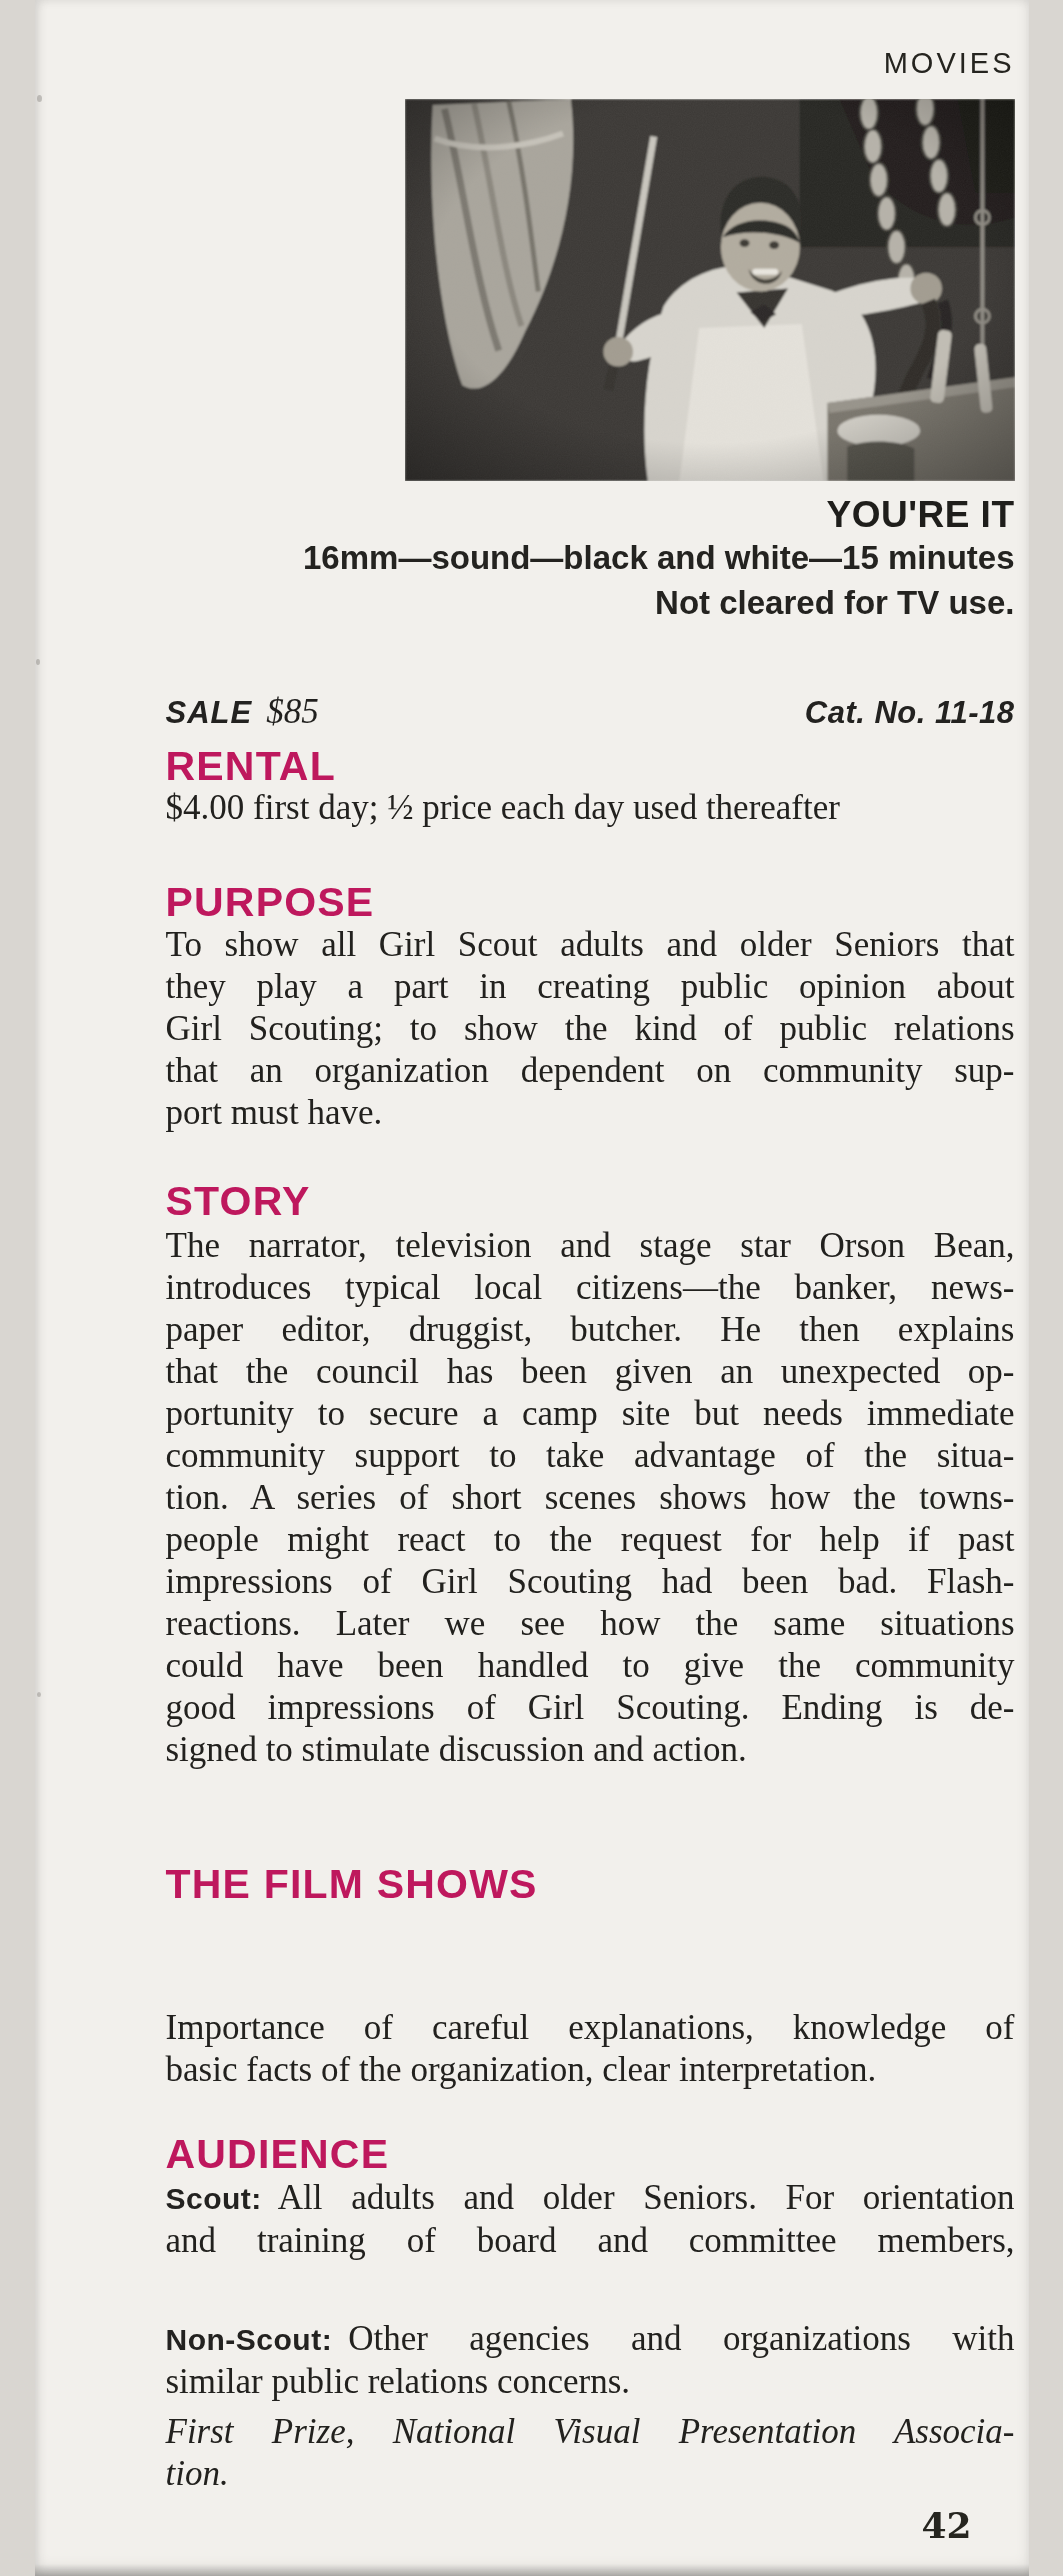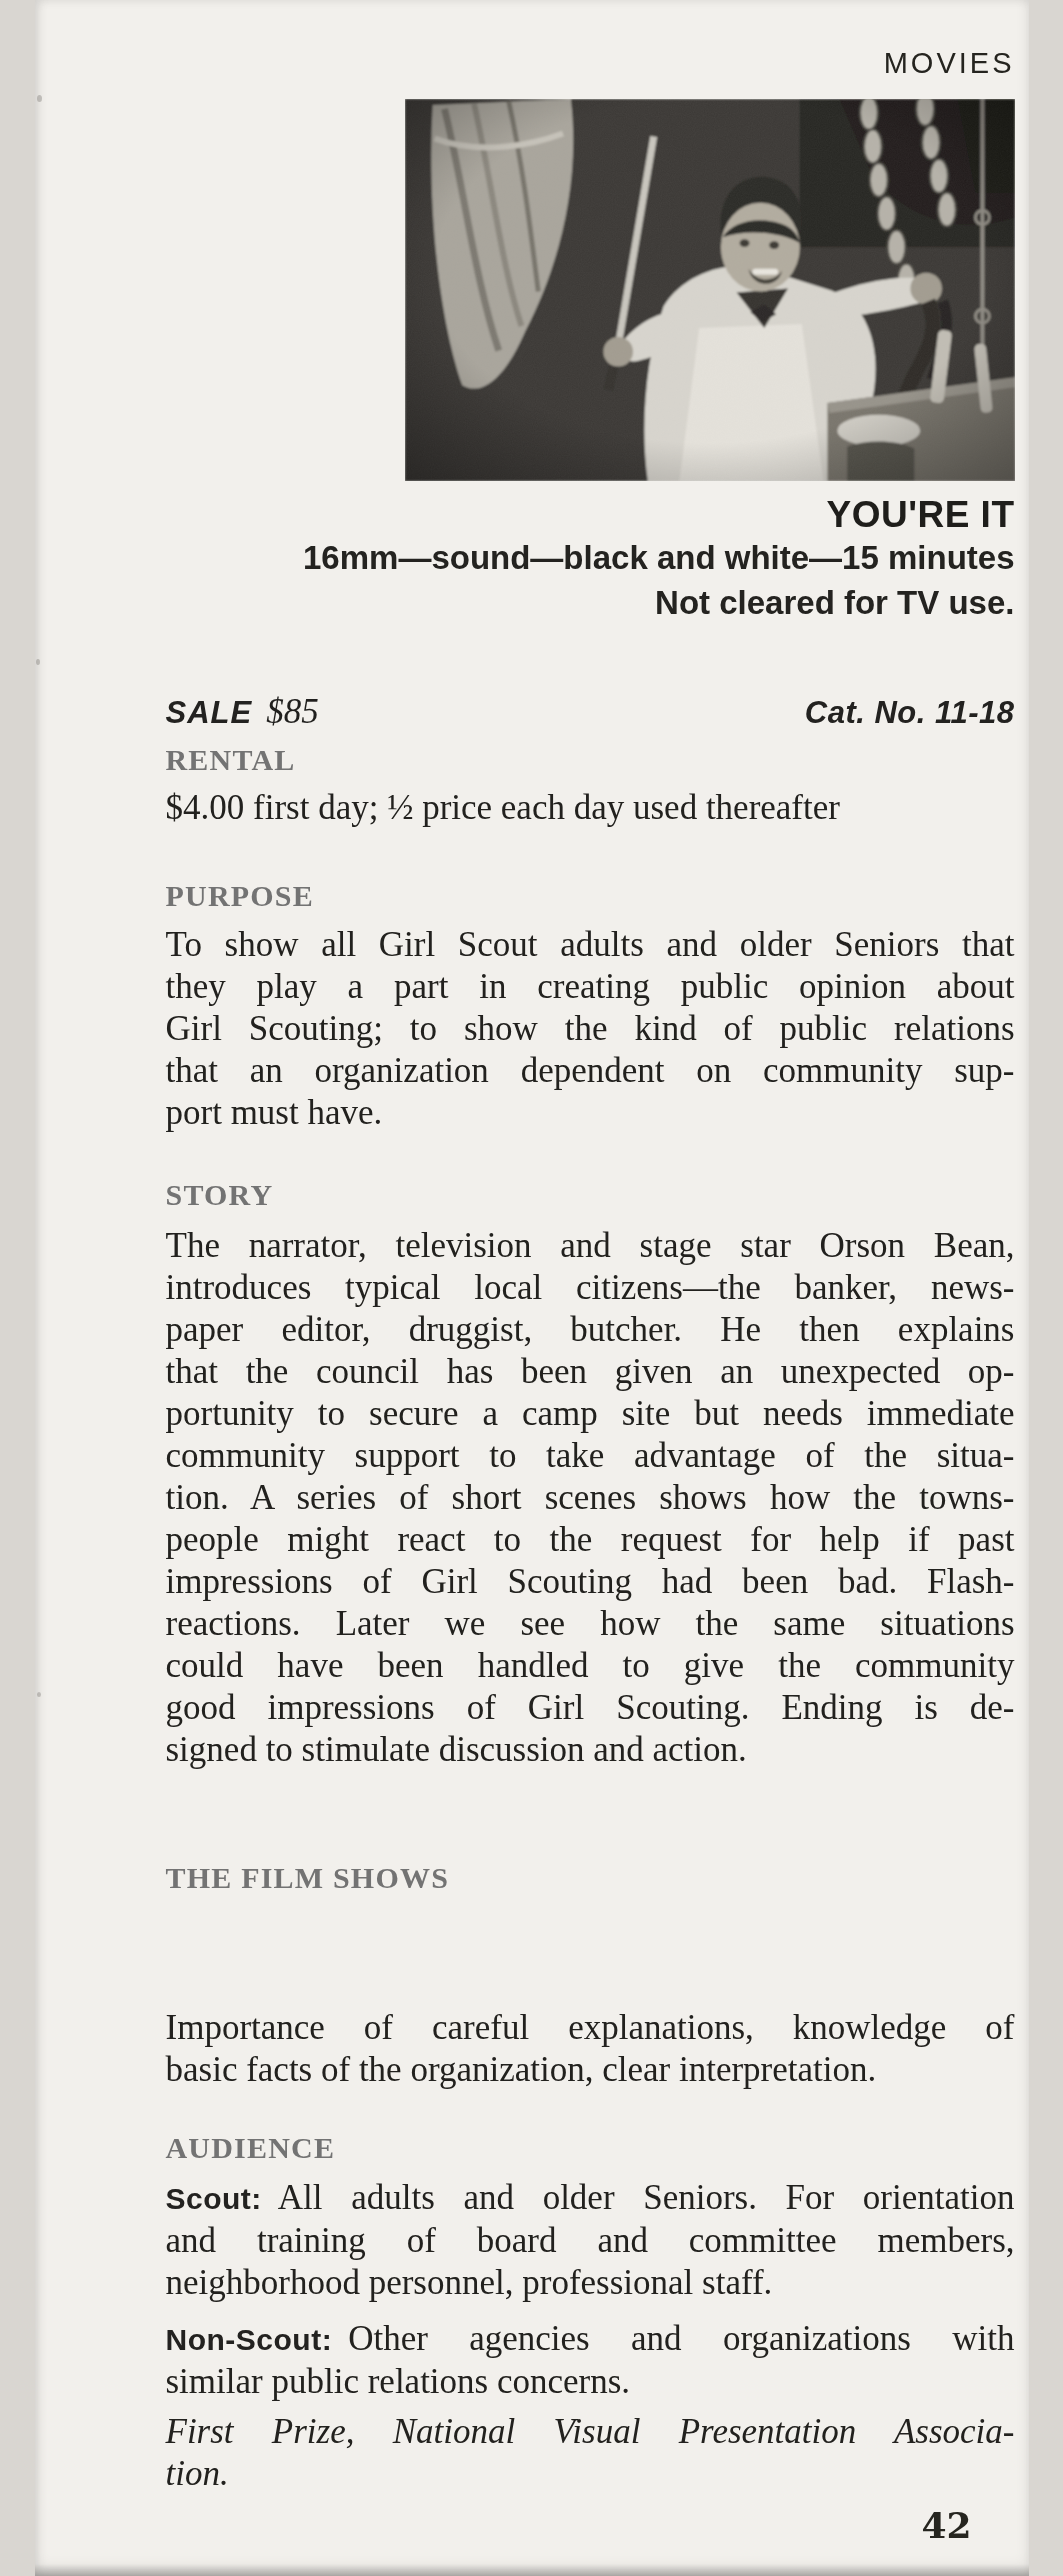--- a/index.html
+++ b/index.html
@@ -27,22 +27,22 @@
   }
   .film-title{
     font-family:"Liberation Sans",sans-serif;
     font-size:37px;font-weight:bold;letter-spacing:0.5px;color:#1f1e1b;line-height:41px;
   }
   .film-spec{
     font-family:"Liberation Sans",sans-serif;
     font-size:33px;font-weight:bold;color:#242320;line-height:45px;
   }
   .heading{
-    font-family:Liberation Serif, serif;
-    font-size:30px;font-weight:bold;letter-spacing:1.2px;color:#737373;
+    font-family:Liberation Sans, sans-serif;
+    font-size:41px;font-weight:bold;letter-spacing:1.2px;color:#be185d;
   }
   .body{
     font-size:35px;line-height:42px;color:#22211e;
   }
   .jl{text-align:justify;text-align-last:justify;}
   .jl-last{text-align-last:left;}
   .inline-label{
     font-family:"Liberation Sans",sans-serif;
     font-size:30px;font-weight:bold;letter-spacing:0.5px;color:#232220;
     margin-right:16px;
@@ -193,21 +193,20 @@
   <div class="abs col body" style="top:2007px;">
       <div class="jl">Importance of careful explanations, knowledge of</div>
       <div class="jl jl-last">basic facts of the organization, clear interpretation.</div>
     </div>
 
   <div class="abs col heading" style="top:2131px;">AUDIENCE</div>
   <div class="abs col body" style="top:2177px;">
     <div class="jl"><span class="inline-label">Scout:</span><span>All adults and older Seniors. For orientation</span></div>
     <div>
         <div class="jl">and training of board and committee members,</div>
-        <div class="jl jl-last">neighborhood personnel, professional staff.</div>
       </div>
   </div>
   <div class="abs col body" style="top:2318px;">
     <div class="jl"><span class="inline-label">Non-Scout:</span><span>Other agencies and organizations with</span></div>
     <div>
         <div class="jl jl-last">similar public relations concerns.</div>
       </div>
   </div>
 
   <div class="abs col body italic" style="top:2411px;">

